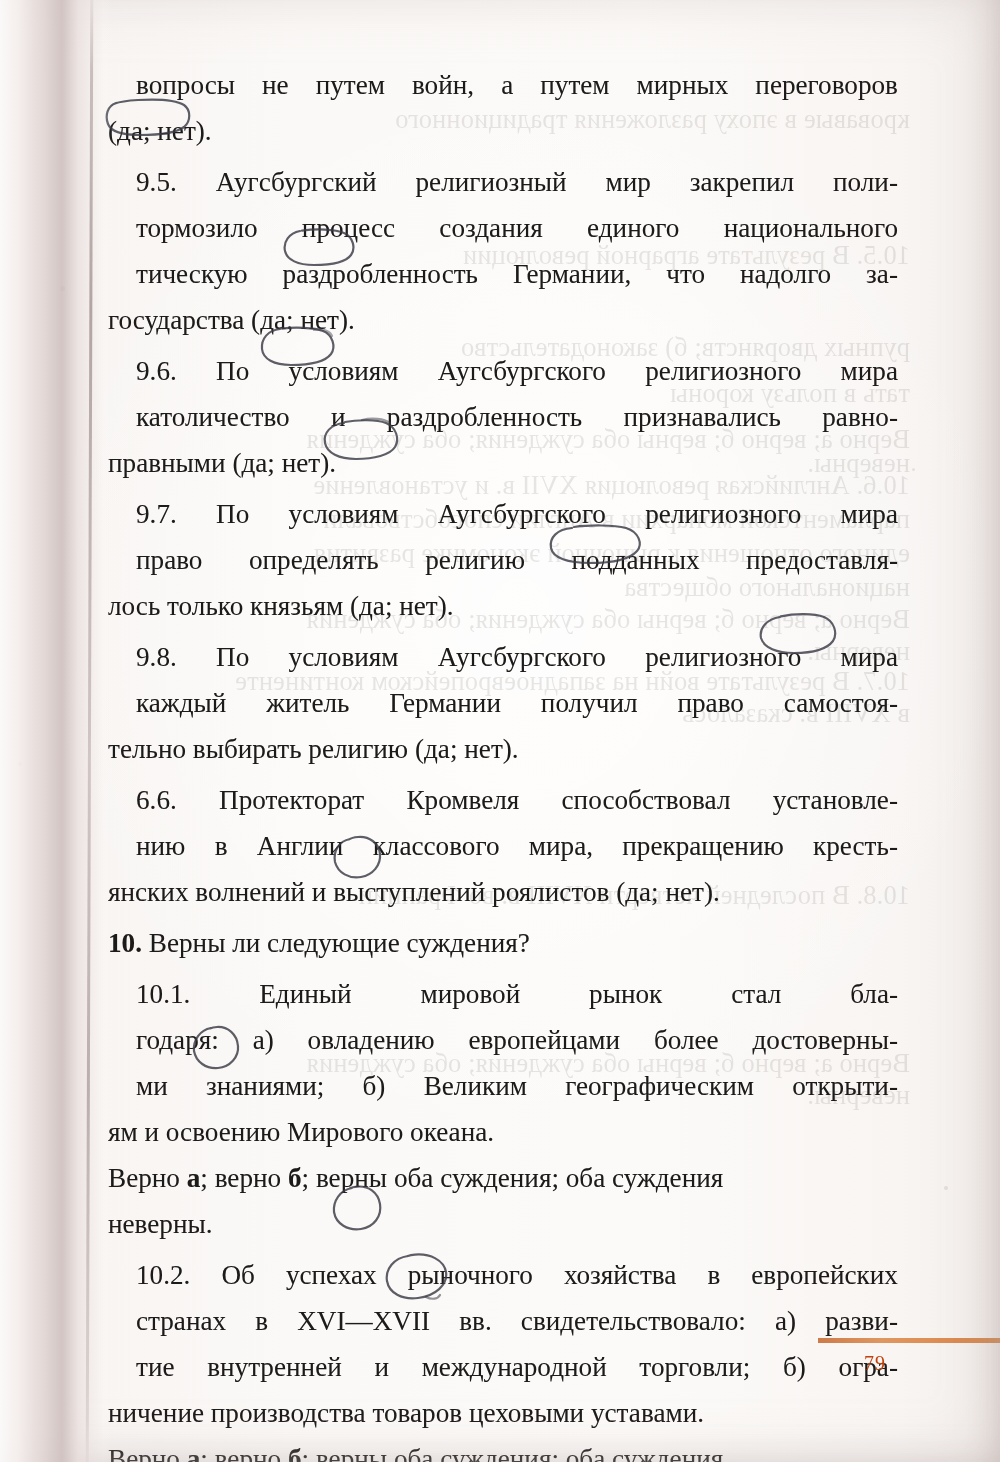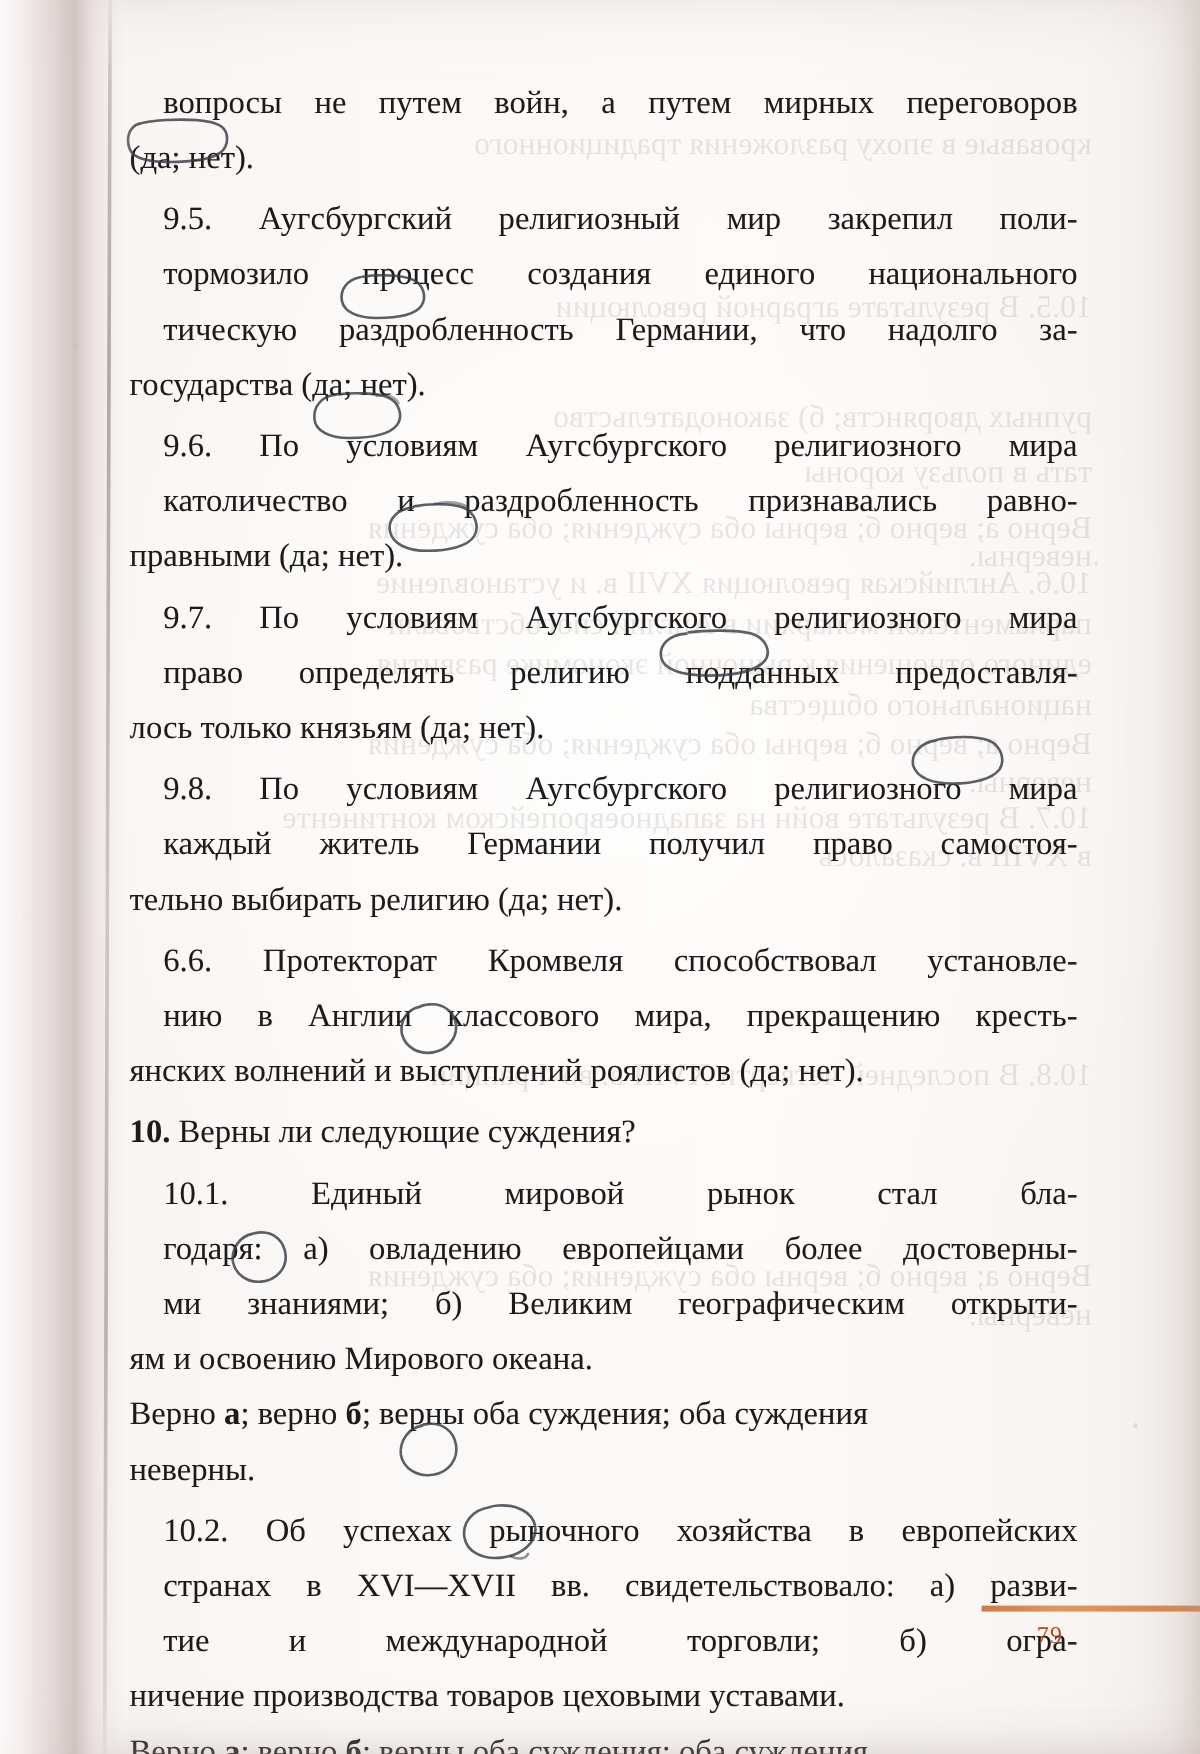--- a/index.html
+++ b/index.html
@@ -360,20 +360,21 @@
         <span>странах</span>
           <span>в</span>
           <span>XVI—XVII</span>
           <span>вв.</span>
           <span>свидетельствовало:</span>
           <span>а)</span>
           <span>разви-</span>
       </span>
       <span class="line just">
         <span>тие</span>
+          <span>внутренней</span>
           <span>и</span>
           <span>международной</span>
           <span>торговли;</span>
           <span>б)</span>
           <span>огра-</span>
       </span>
       <span class="line">ничение производства товаров цеховыми уставами.</span>
       <span class="line"><span>Верно </span><b>а</b><span>; верно </span><b>б</b><span>; верны оба суждения; оба суждения</span></span>
 
     </div>

